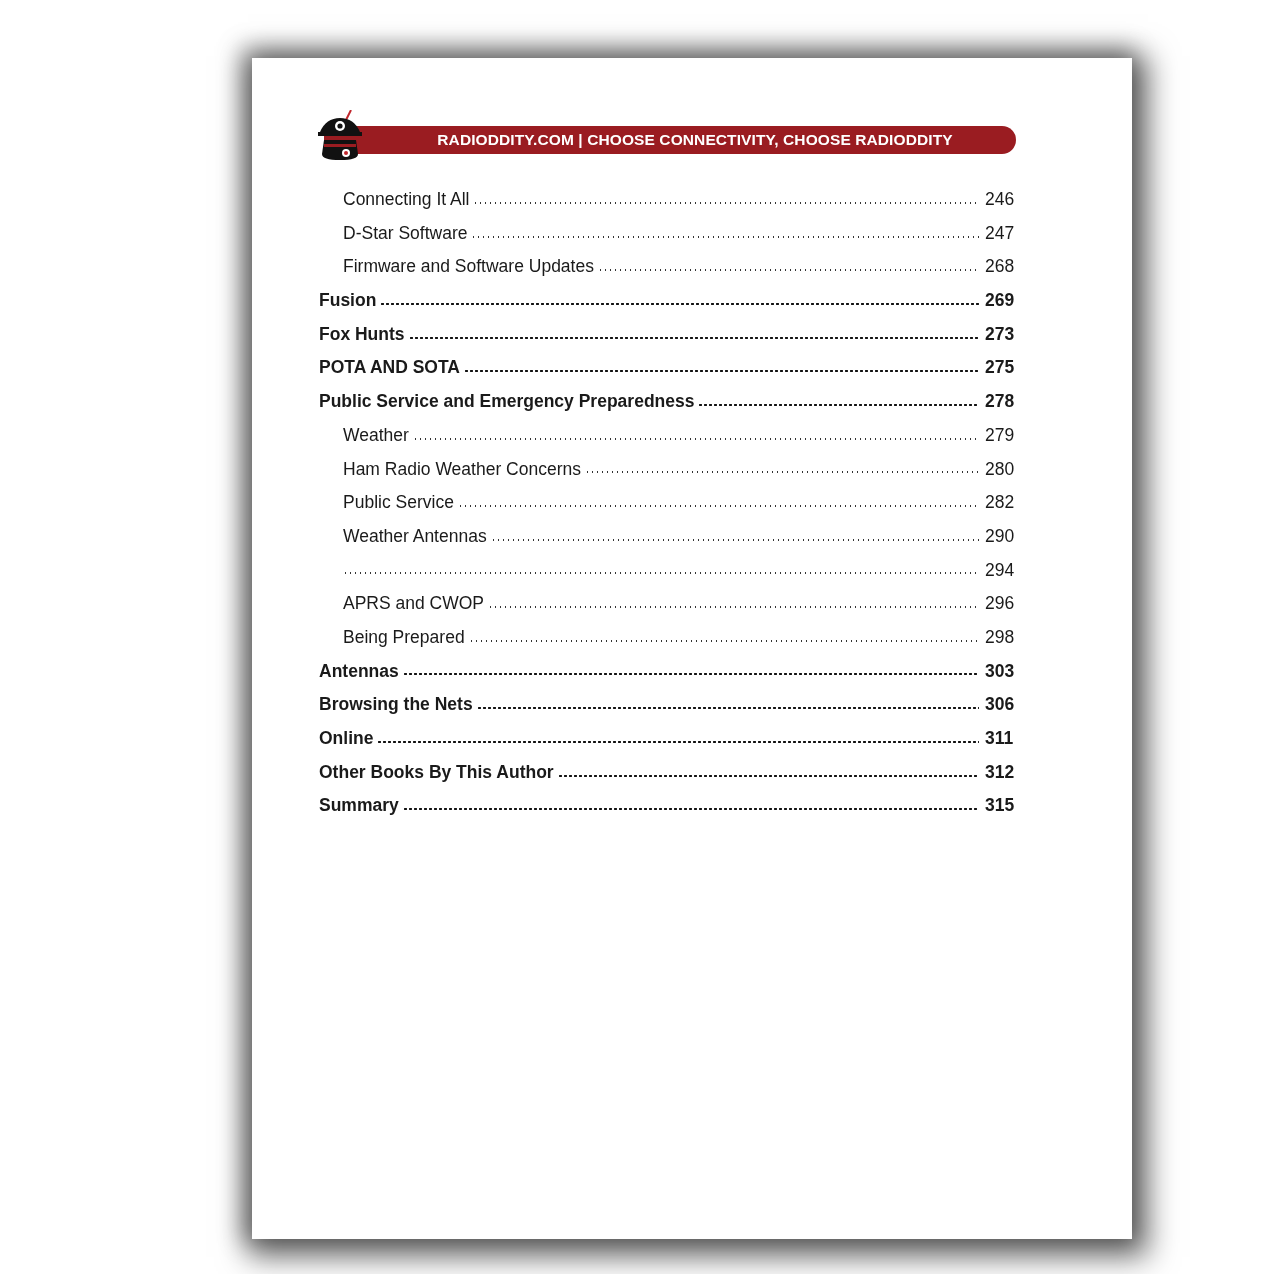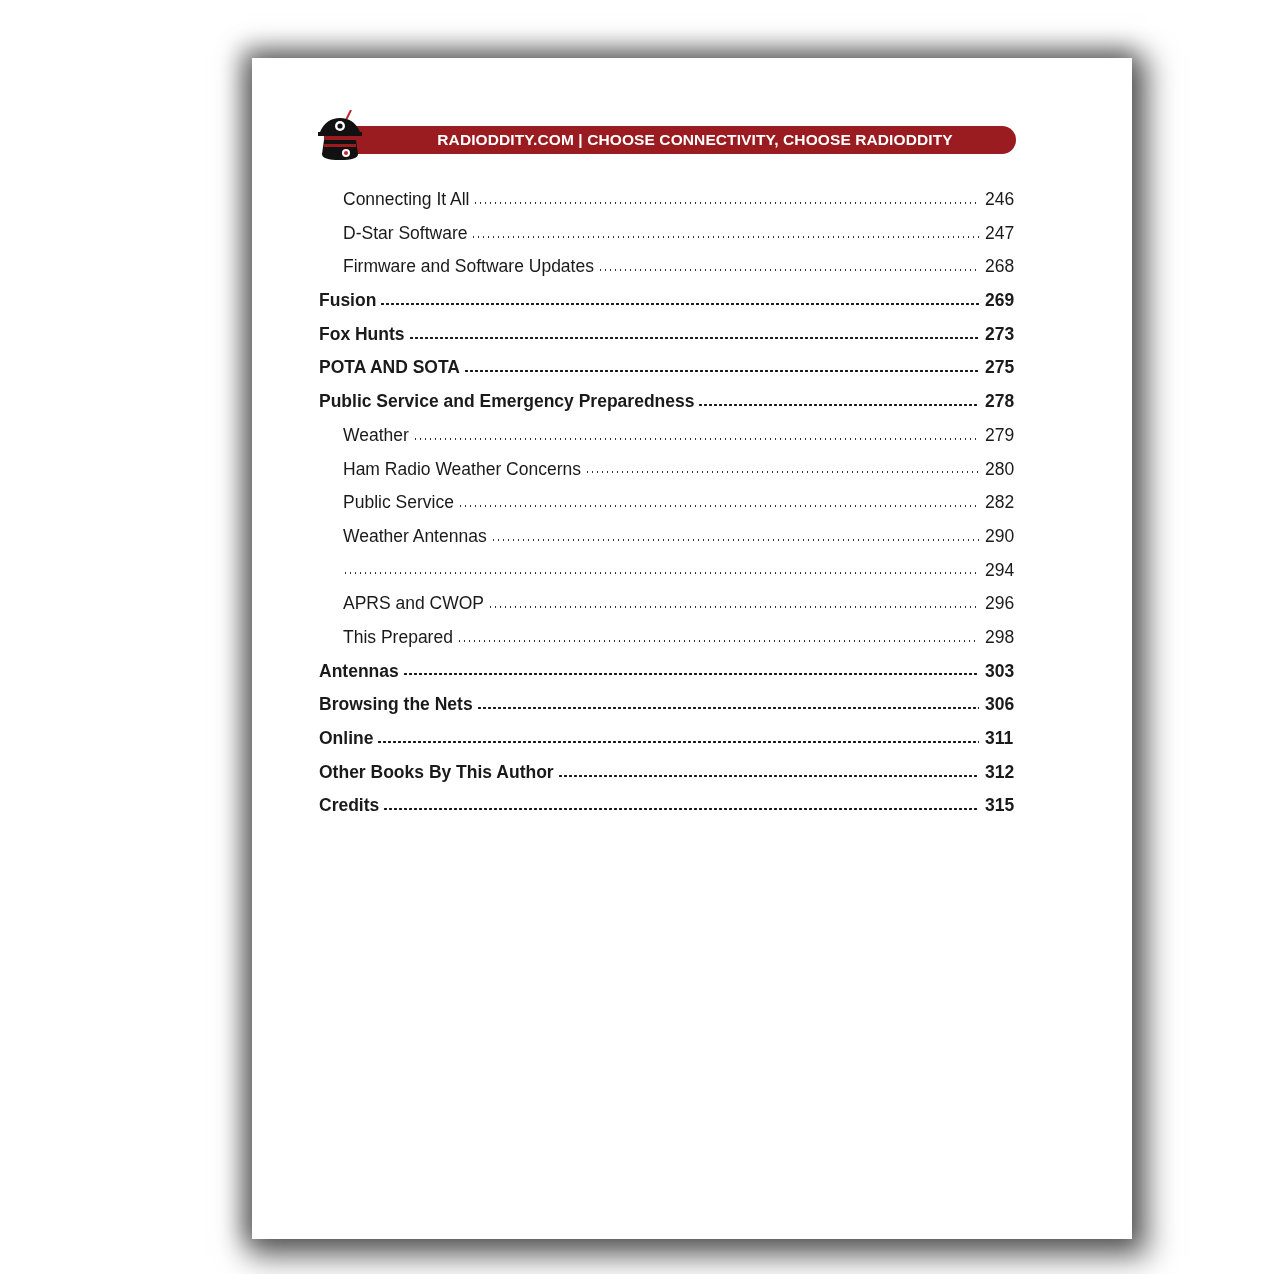--- a/index.html
+++ b/index.html
@@ -126,21 +126,21 @@
     <div class="entry level-2">
         <span class="leader"></span>
         <span class="page-num">294</span>
       </div>
     <div class="entry level-2">
         <span class="title">APRS and CWOP</span>
         <span class="leader"></span>
         <span class="page-num">296</span>
       </div>
     <div class="entry level-2">
-        <span class="title">This Prepared</span>
+        <span class="title">Being Prepared</span>
         <span class="leader"></span>
         <span class="page-num">298</span>
       </div>
     <div class="entry level-1">
         <span class="title">Antennas</span>
         <span class="leader"></span>
         <span class="page-num">303</span>
       </div>
     <div class="entry level-1">
         <span class="title">Browsing the Nets</span>
@@ -151,18 +151,18 @@
         <span class="title">Online</span>
         <span class="leader"></span>
         <span class="page-num">311</span>
       </div>
     <div class="entry level-1">
         <span class="title">Other Books By This Author</span>
         <span class="leader"></span>
         <span class="page-num">312</span>
       </div>
     <div class="entry level-1">
-        <span class="title">Credits</span>
+        <span class="title">Summary</span>
         <span class="leader"></span>
         <span class="page-num">315</span>
       </div>
   </div>
 </div>
 
 </body></html>

